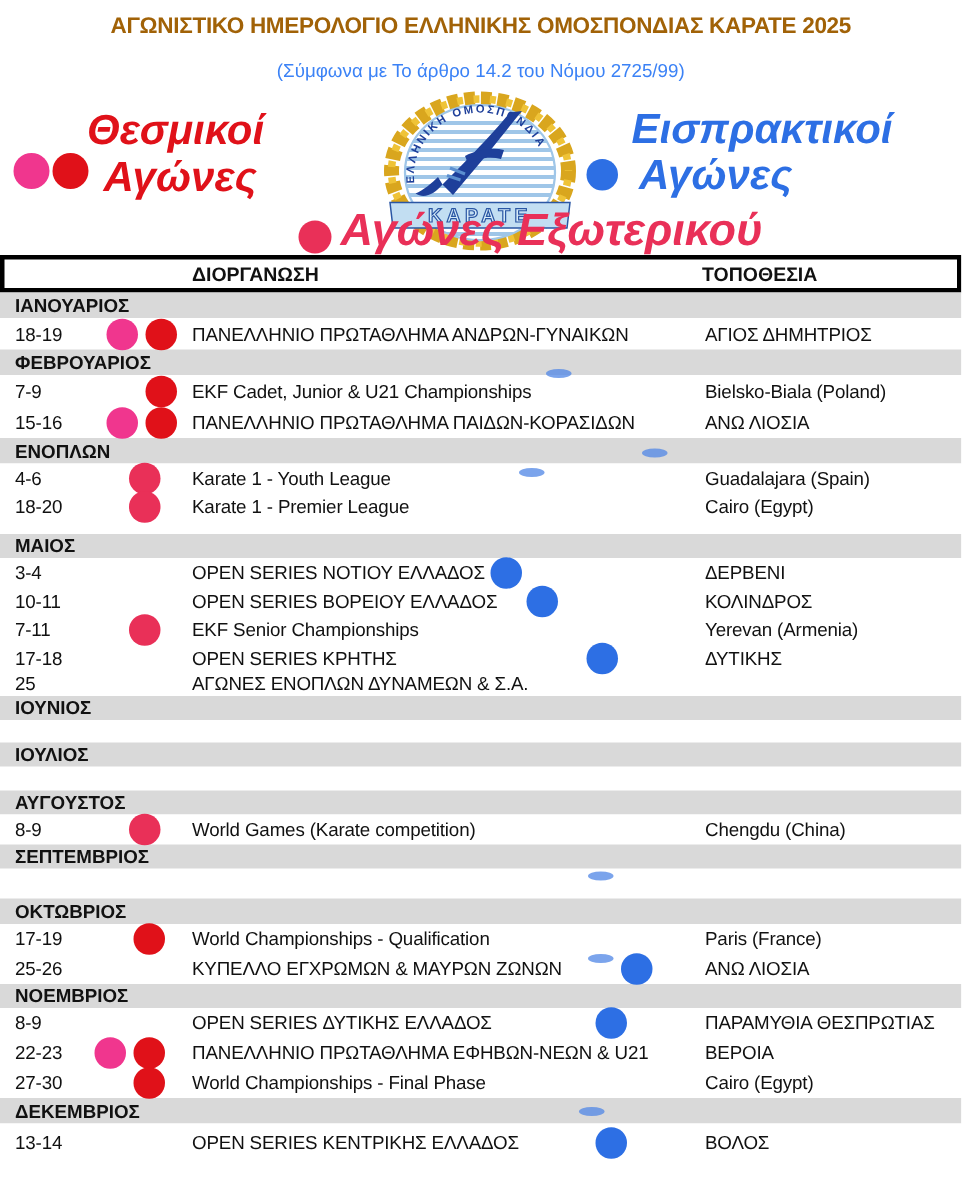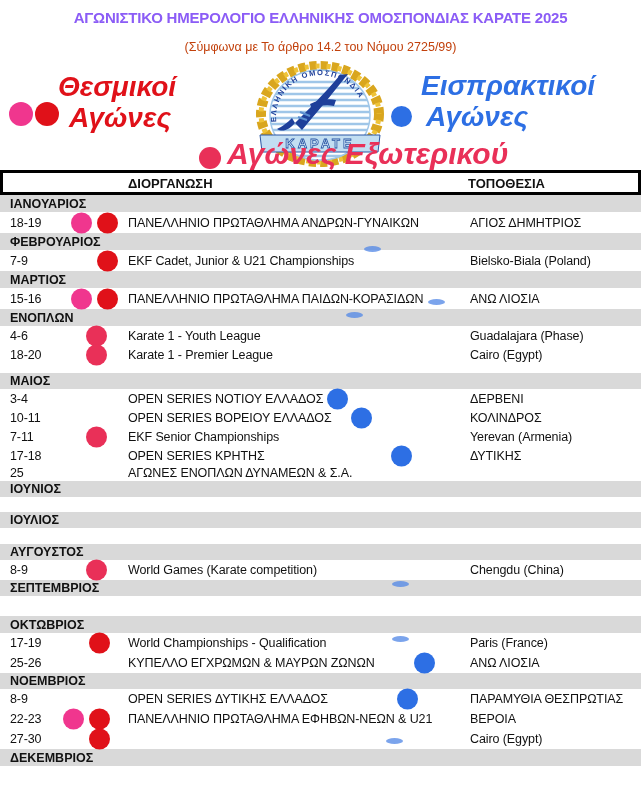--- a/index.html
+++ b/index.html
@@ -3,25 +3,25 @@
 <meta charset="utf-8">
 <style>
   html,body{margin:0;padding:0;background:#fff;}
   .page{
     position:relative; width:641px; height:791px; overflow:hidden; background:#fff;
     font-family:"Liberation Sans", sans-serif; color:#111;
   }
   
   .doc-title{
     position:absolute; left:0; top:9px; width:100%; text-align:center;
-    font-size:15px; font-weight:bold; letter-spacing:-0.2px; color:#8b5cf6;
+    font-size:15px; font-weight:bold; letter-spacing:-0.2px; color:#a16207;
   }
   .doc-subtitle{
     position:absolute; left:0; top:40px; width:100%; text-align:center;
-    font-size:12.5px; color:#c2410c;
+    font-size:12.5px; color:#3b82f6;
   }
   
   .legend-dot{position:absolute; border-radius:50%;}
   .lg-text{position:absolute; font-weight:bold; font-style:italic; line-height:31px; font-size:28px; white-space:nowrap;}
   .lg-inst{left:58px; top:71px; color:var(--red);}
   .lg-rev{left:421px; top:70px; color:var(--blue);}
   .lg-foreign{left:227px; top:138px; font-size:30px; color:var(--crimson); z-index:5;}
   .lg-inst .l2{padding-left:11px;}
   .lg-rev .l2{padding-left:5px;}
   
@@ -131,37 +131,34 @@
         </div>
         <div class="row month" style="height: 17px;">
           <span class="ml">ΦΕΒΡΟΥΑΡΙΟΣ</span>
         </div>
         <div class="row event" style="height: 21px;">
           <span class="cell c-date">7-9</span>
           <span class="cell c-org">EKF Cadet, Junior &amp; U21 Championships</span>
           <span class="cell c-loc">Bielsko-Biala (Poland)</span>
           <span class="dot red" style="left: 97px;"></span>
         </div>
-        <div class="row month" style="height: 17px;">
-          <span class="ml">ΜΑΡΤΙΟΣ</span>
-        </div>
         <div class="row event" style="height: 21px;">
           <span class="cell c-date">15-16</span>
           <span class="cell c-org">ΠΑΝΕΛΛΗΝΙΟ ΠΡΩΤΑΘΛΗΜΑ ΠΑΙΔΩΝ-ΚΟΡΑΣΙΔΩΝ</span>
           <span class="cell c-loc">ΑΝΩ ΛΙΟΣΙΑ</span>
           <span class="dot magenta" style="left: 71px;"></span>
           <span class="dot red" style="left: 97px;"></span>
         </div>
         <div class="row month" style="height: 17px;">
           <span class="ml">ΕΝΟΠΛΩΝ</span>
         </div>
         <div class="row event" style="height: 20px;">
           <span class="cell c-date">4-6</span>
           <span class="cell c-org">Karate 1 - Youth League</span>
-          <span class="cell c-loc">Guadalajara (Phase)</span>
+          <span class="cell c-loc">Guadalajara (Spain)</span>
           <span class="dot crimson" style="left: 86px;"></span>
         </div>
         <div class="row event" style="height: 18px;">
           <span class="cell c-date">18-20</span>
           <span class="cell c-org">Karate 1 - Premier League</span>
           <span class="cell c-loc">Cairo (Egypt)</span>
           <span class="dot crimson" style="left: 86px;"></span>
         </div>
         <div class="row gap" style="height: 9px;"></div>
         <div class="row month" style="height: 16px;">
@@ -243,25 +240,32 @@
         </div>
         <div class="row event" style="height: 20px;">
           <span class="cell c-date">22-23</span>
           <span class="cell c-org">ΠΑΝΕΛΛΗΝΙΟ ΠΡΩΤΑΘΛΗΜΑ ΕΦΗΒΩΝ-ΝΕΩΝ &amp; U21</span>
           <span class="cell c-loc">ΒΕΡΟΙΑ</span>
           <span class="dot magenta" style="left: 63px;"></span>
           <span class="dot red" style="left: 89px;"></span>
         </div>
         <div class="row event" style="height: 20px;">
           <span class="cell c-date">27-30</span>
+          <span class="cell c-org">World Championships - Final Phase</span>
           <span class="cell c-loc">Cairo (Egypt)</span>
           <span class="dot red" style="left: 89px;"></span>
         </div>
         <div class="row month" style="height: 17px;">
           <span class="ml">ΔΕΚΕΜΒΡΙΟΣ</span>
+        </div>
+        <div class="row event" style="height: 25px;">
+          <span class="cell c-date">13-14</span>
+          <span class="cell c-org">OPEN SERIES ΚΕΝΤΡΙΚΗΣ ΕΛΛΑΔΟΣ</span>
+          <span class="cell c-loc">ΒΟΛΟΣ</span>
+          <span class="dot blue" style="left: 397px;"></span>
         </div>
       </div>
   </div>
 
 <span class="sliver" style="left: 364px; top: 246px;"></span>
     <span class="sliver" style="left: 428px; top: 299px;"></span>
     <span class="sliver" style="left: 346px; top: 312px;"></span>
     <span class="sliver" style="left: 392px; top: 581px;"></span>
     <span class="sliver" style="left: 392px; top: 636px;"></span>
     <span class="sliver" style="left: 386px; top: 738px;"></span>

